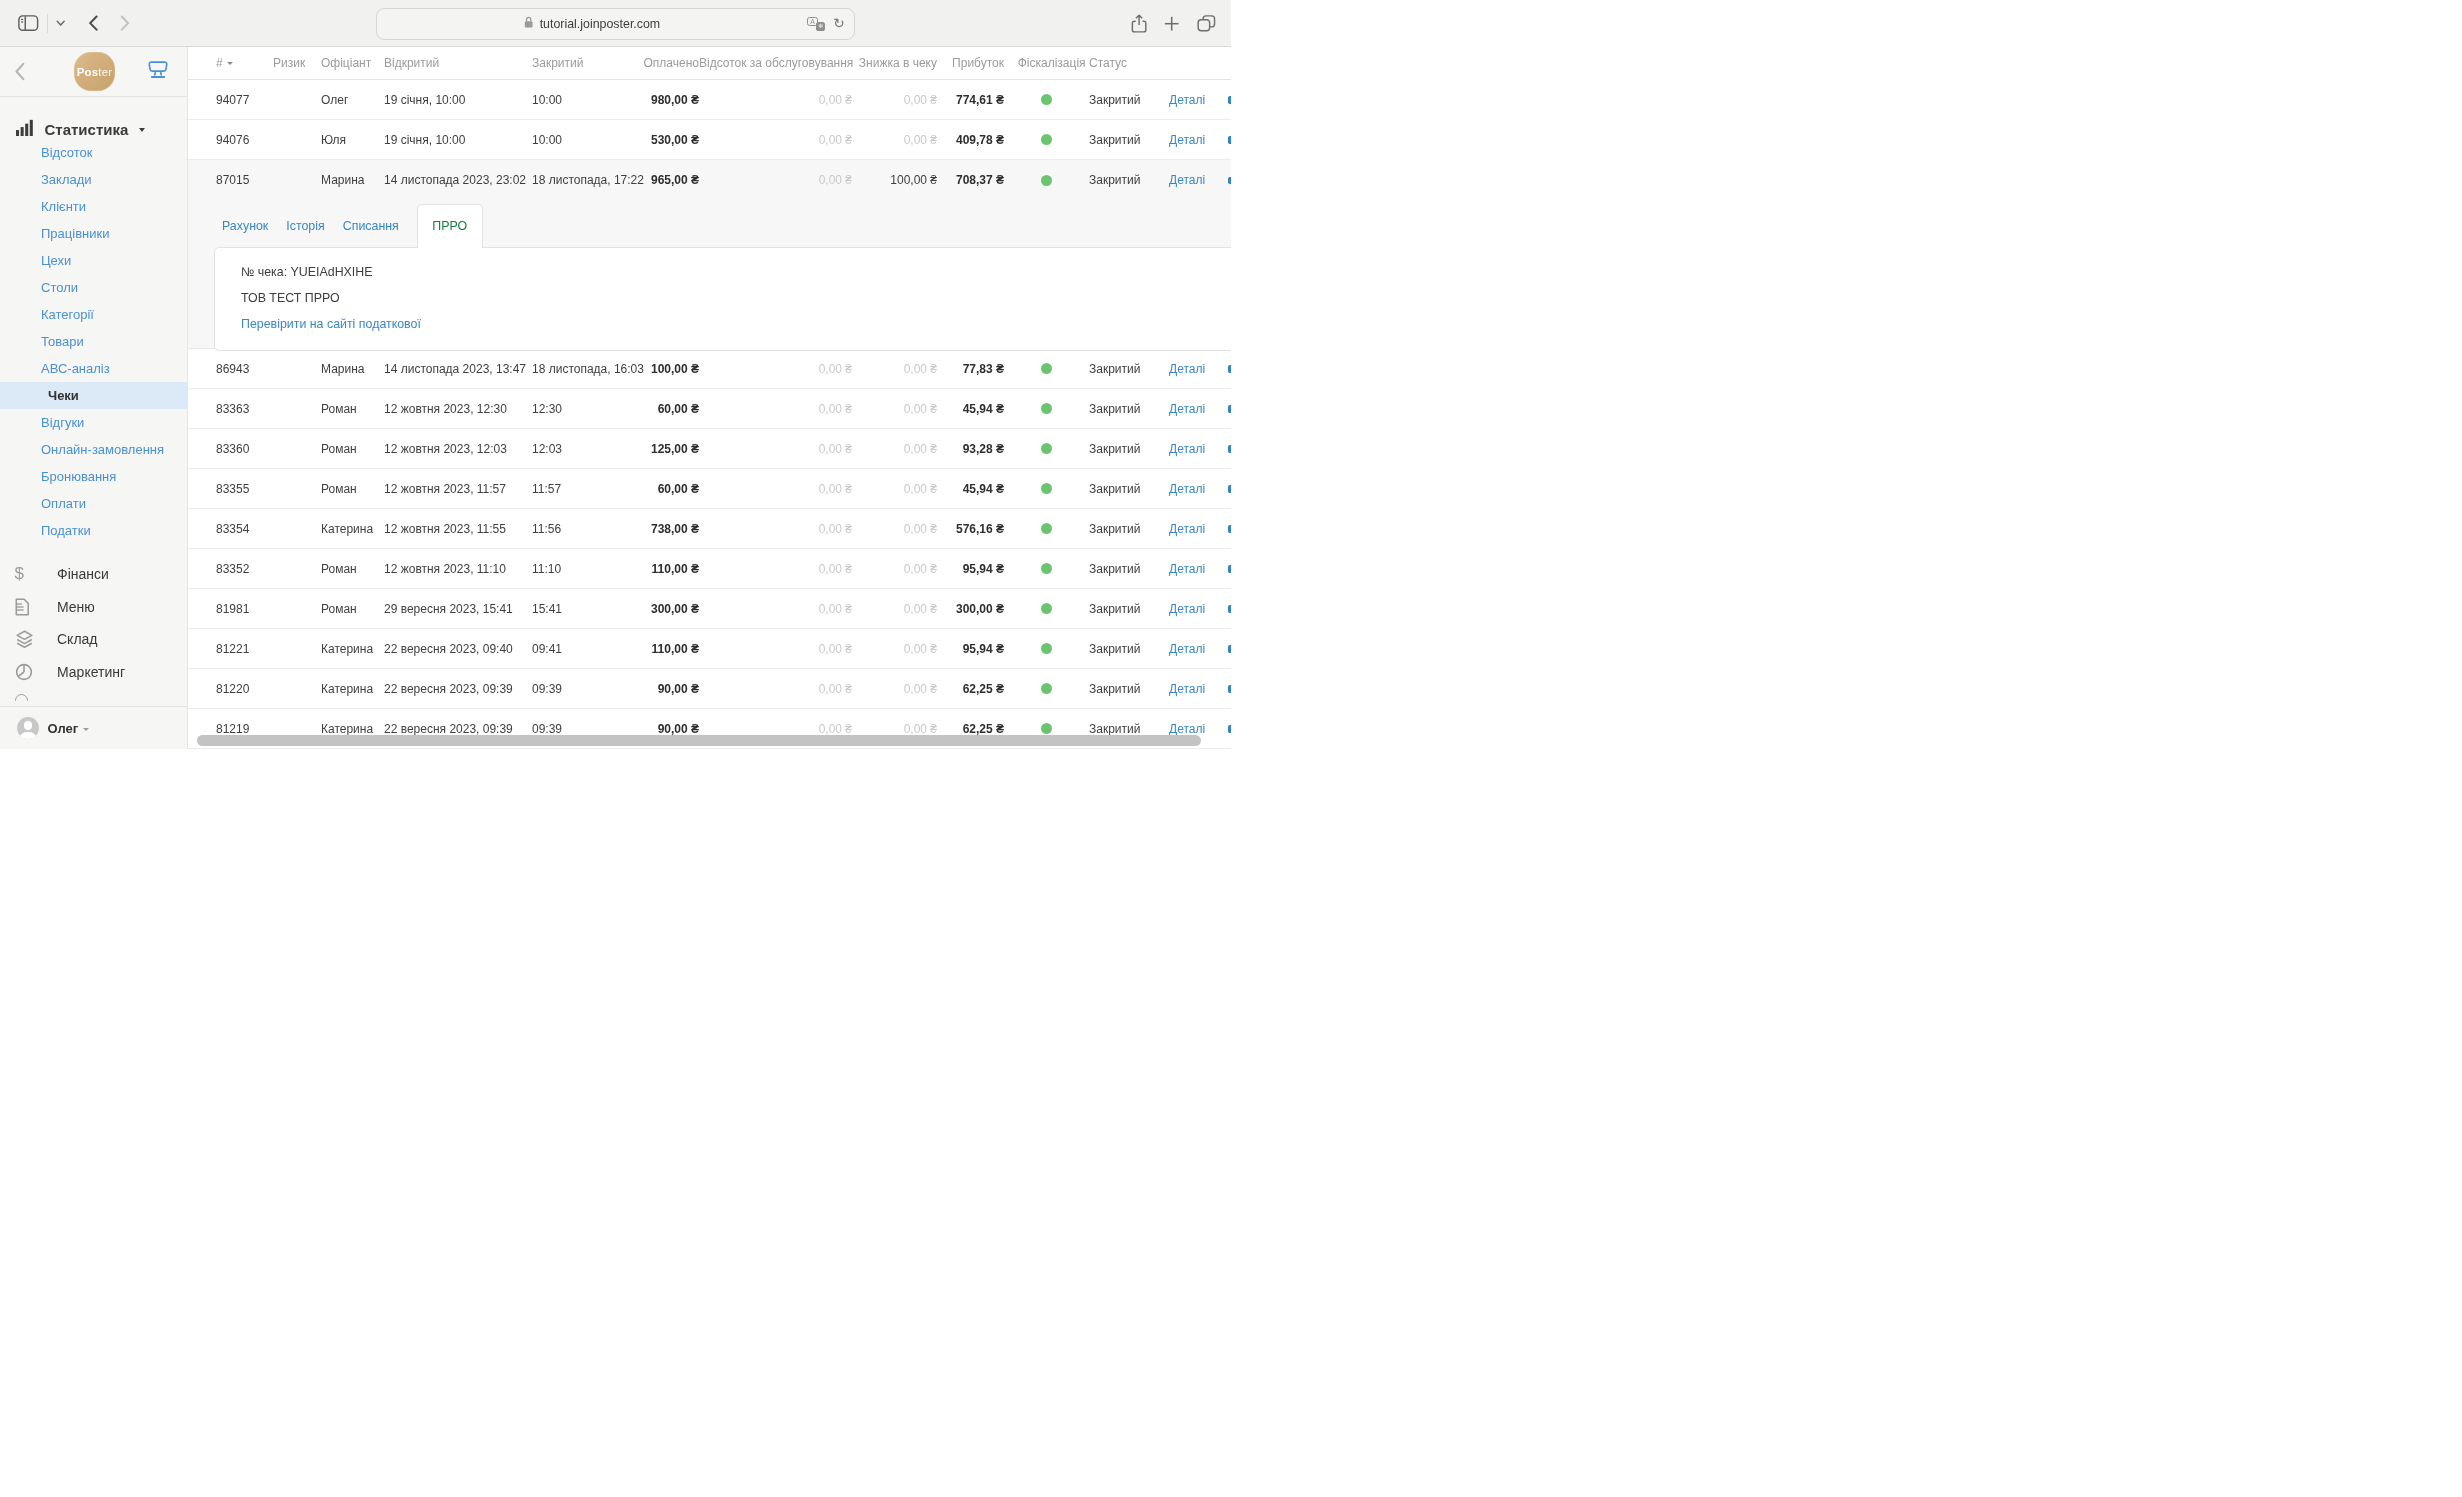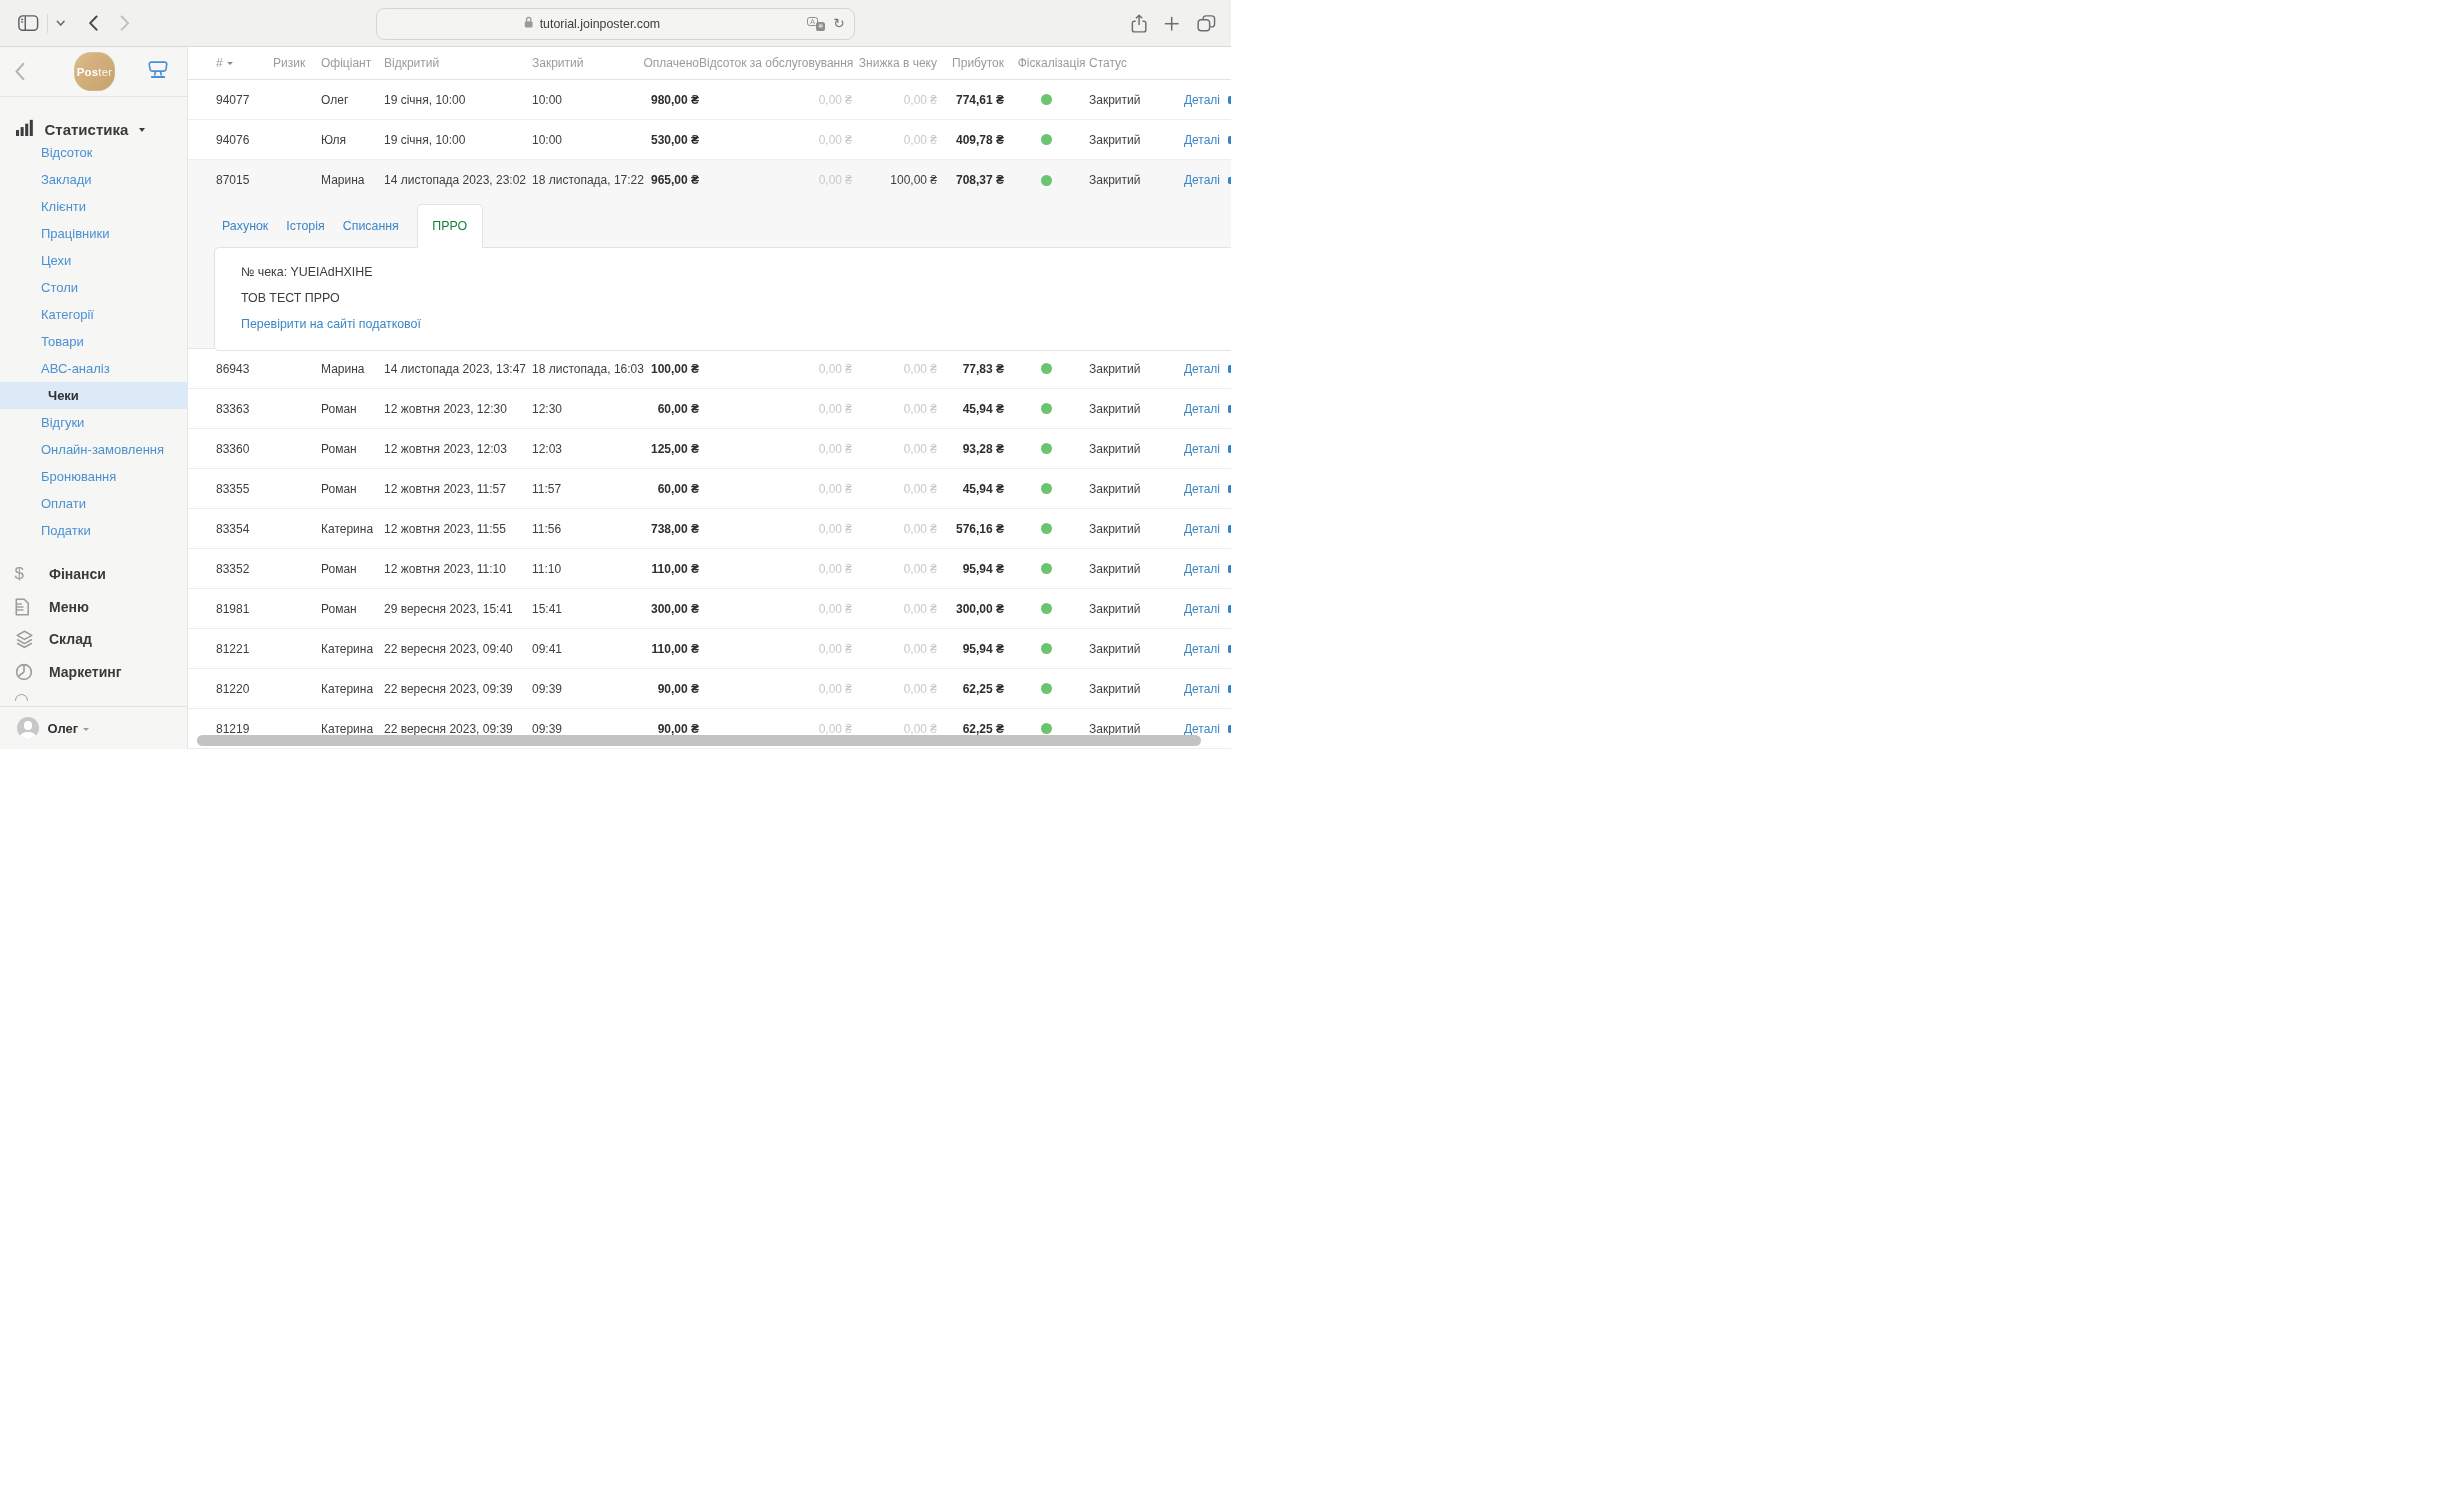--- a/index.html
+++ b/index.html
@@ -48,21 +48,21 @@
   .stats-head .t { font-size:15px; font-weight:700; color:#3a3a3a; }
   .caret-dn { width:0; height:0; border-left:3.8px solid transparent; border-right:3.8px solid transparent;
     border-top:4.3px solid #3d3d3d; margin-top:2.6px; }
   .s-list { position:absolute; top:92px; left:0; width:188px; }
   .s-item { height:27px; line-height:27px; padding-left:41px; font-size:13px; color:#4a90d2;
     cursor:pointer; white-space:nowrap; }
   .s-item.active { background:#dce9f7; color:#333; font-weight:700;padding-left:48px; }
   .sections { position:absolute; top:511px; left:0; width:188px; }
   .sec-item { height:32.5px; display:flex; align-items:center; cursor:pointer; }
   .sec-icon { width:26.5px; margin-left:14.5px; display:flex; align-items:center; }
-  .sec-label { font-size:14px; font-weight:700; color:#3a3a3a; margin-left:8px; }
+  .sec-label { font-size:14px; font-weight:400; color:#3a3a3a; margin-left:16px; }
   .dollar { font-size:17px; color:#9c9c9c; font-weight:400; }
   .peek { position:absolute; left:14.5px; top:647px; width:15.4px; height:6.8px; overflow:hidden; }
   .peek i { display:block; width:13px; height:13px; border:1.6px solid #9c9c9c; border-radius:50%; }
   .user-bar { position:absolute; left:0; top:659px; width:187px; height:43px;
     border-top:0.9px solid #e2e2e1; background:#f6f6f5; display:flex; align-items:center; }
   .avatar { width:22px; height:22px; border-radius:50%; background:#c8c8c8; margin-left:17px;
     position:relative; overflow:hidden; }
   .avatar .head { position:absolute; left:6.8px; top:4.3px; width:8.5px; height:8.5px; border-radius:50%; background:#fff; }
   .avatar .body { position:absolute; left:3.4px; top:14.5px; width:15.4px; height:10.3px; border-radius:50%; background:#fff; }
   .user-name { font-size:13px; font-weight:600; color:#333; margin-left:8.5px; }
@@ -79,21 +79,21 @@
   .c-risk    { width:48px;  }
   .c-waiter  { width:63px;  }
   .c-opened  { width:148px; }
   .c-closed  { width:100px; }
   .c-paid    { width:67px;  text-align:right; }
   .c-service { width:153px; text-align:right; }
   .c-discount{ width:85px;  text-align:right; }
   .c-profit  { width:67px;  text-align:right; }
   .c-fiscal  { width:85px; display:flex; justify-content:center; }
   .c-status  { width:80px;  }
-  .c-details { width:51px;text-align:right;  }
+  .c-details { width:51px;  }
   .thead .c-fiscal { justify-content:flex-start; padding-left:13.7px; }
   .bold { font-weight:700; color:#2e2e2e; }
   .muted { color:#c9c9c9; }
   .dot { width:11px; height:11px; border-radius:50%; display:inline-block; }
   .link { color:#3a86c7; text-decoration:none; cursor:pointer; }
   .sort-wrap { display:inline-flex; align-items:center; gap:4.3px; cursor:pointer; }
   .sort-caret { width:0; height:0; border-left:3.4px solid transparent; border-right:3.4px solid transparent;
     border-top:3.8px solid #8a8a8a; }
   .edge-sliver { position:absolute; right:0; top:50%; margin-top:-3.4px; width:3.4px; height:7.7px;
     background:#3585c6; border-radius:1.7px 0 0 1.7px; }

